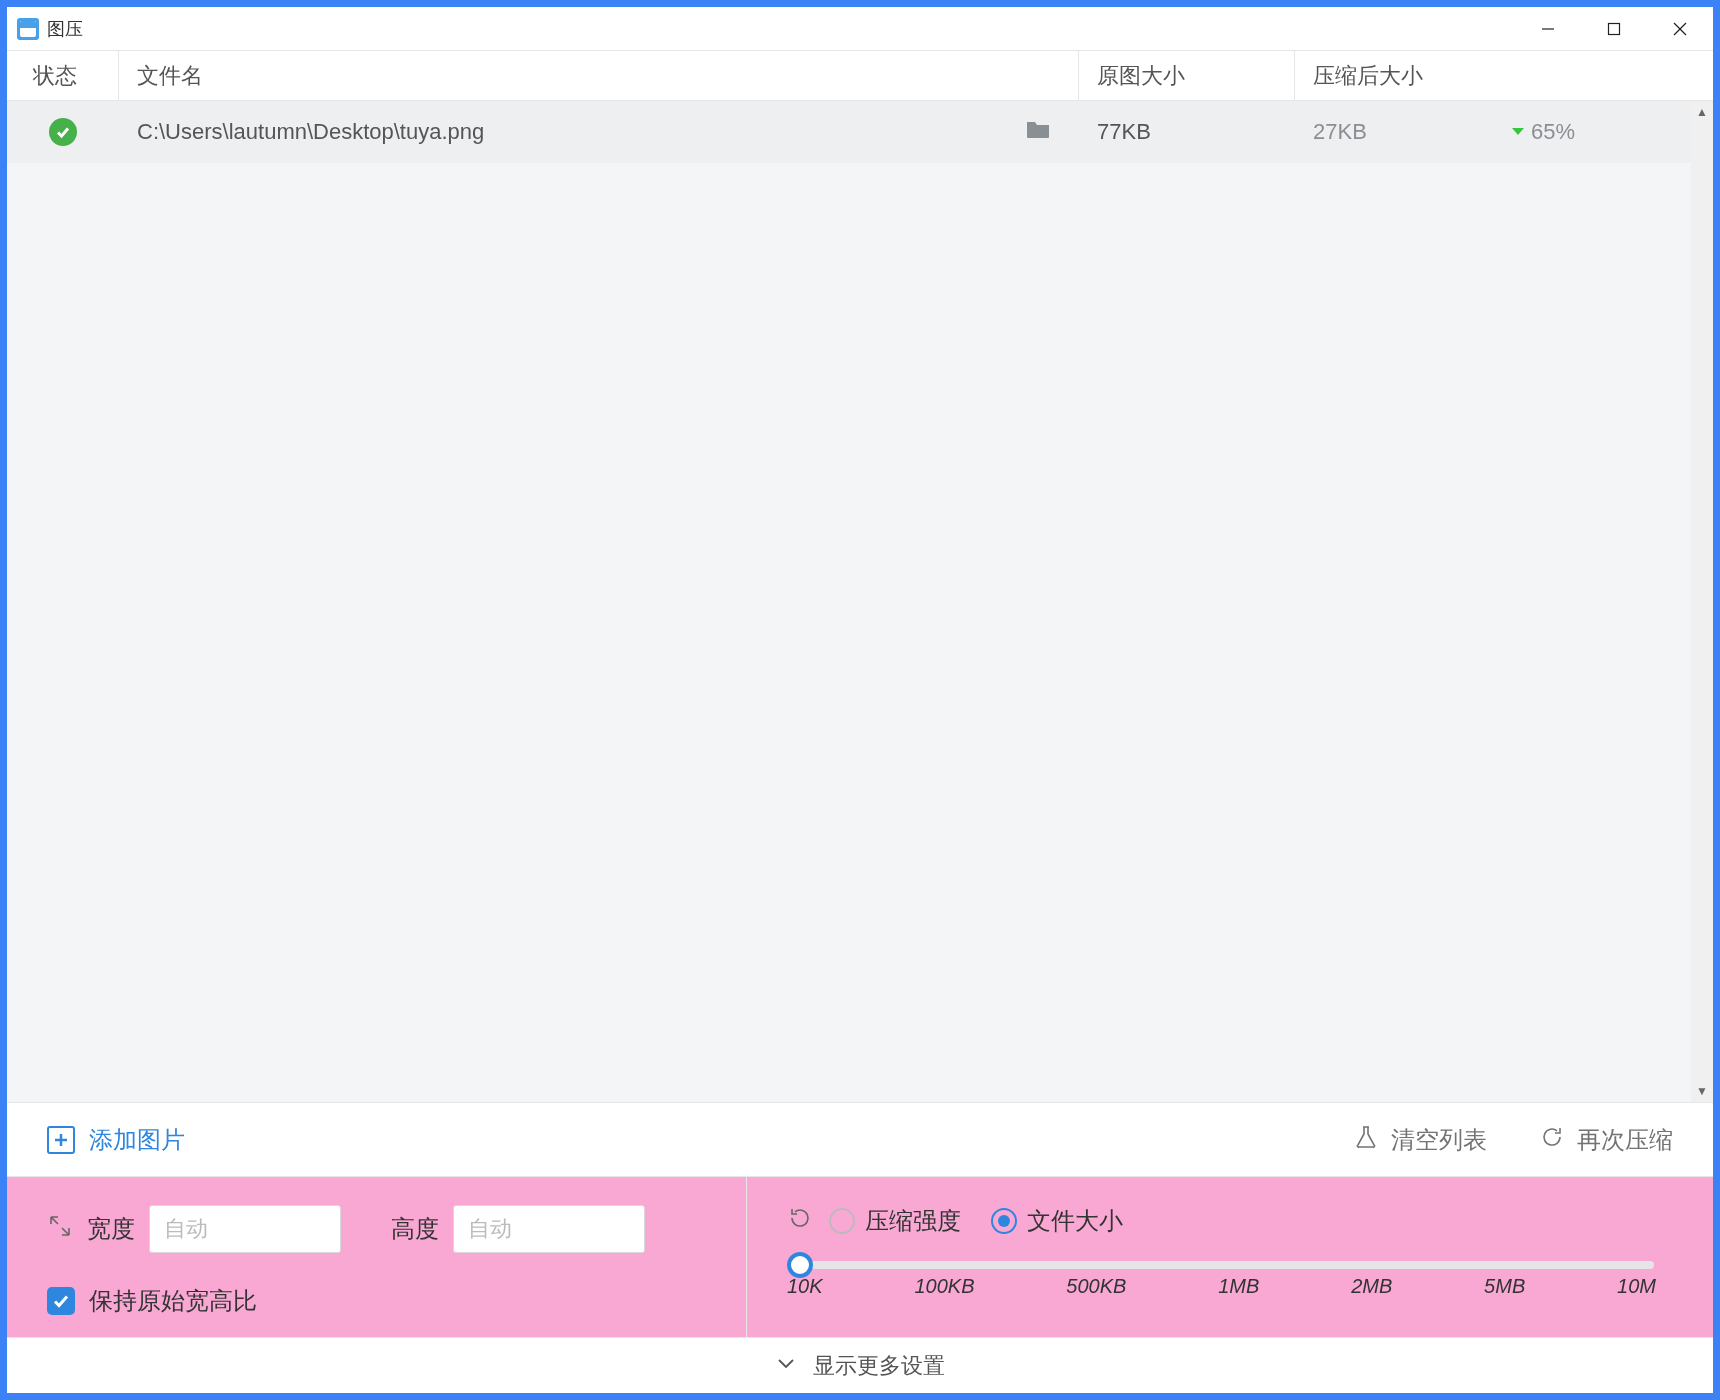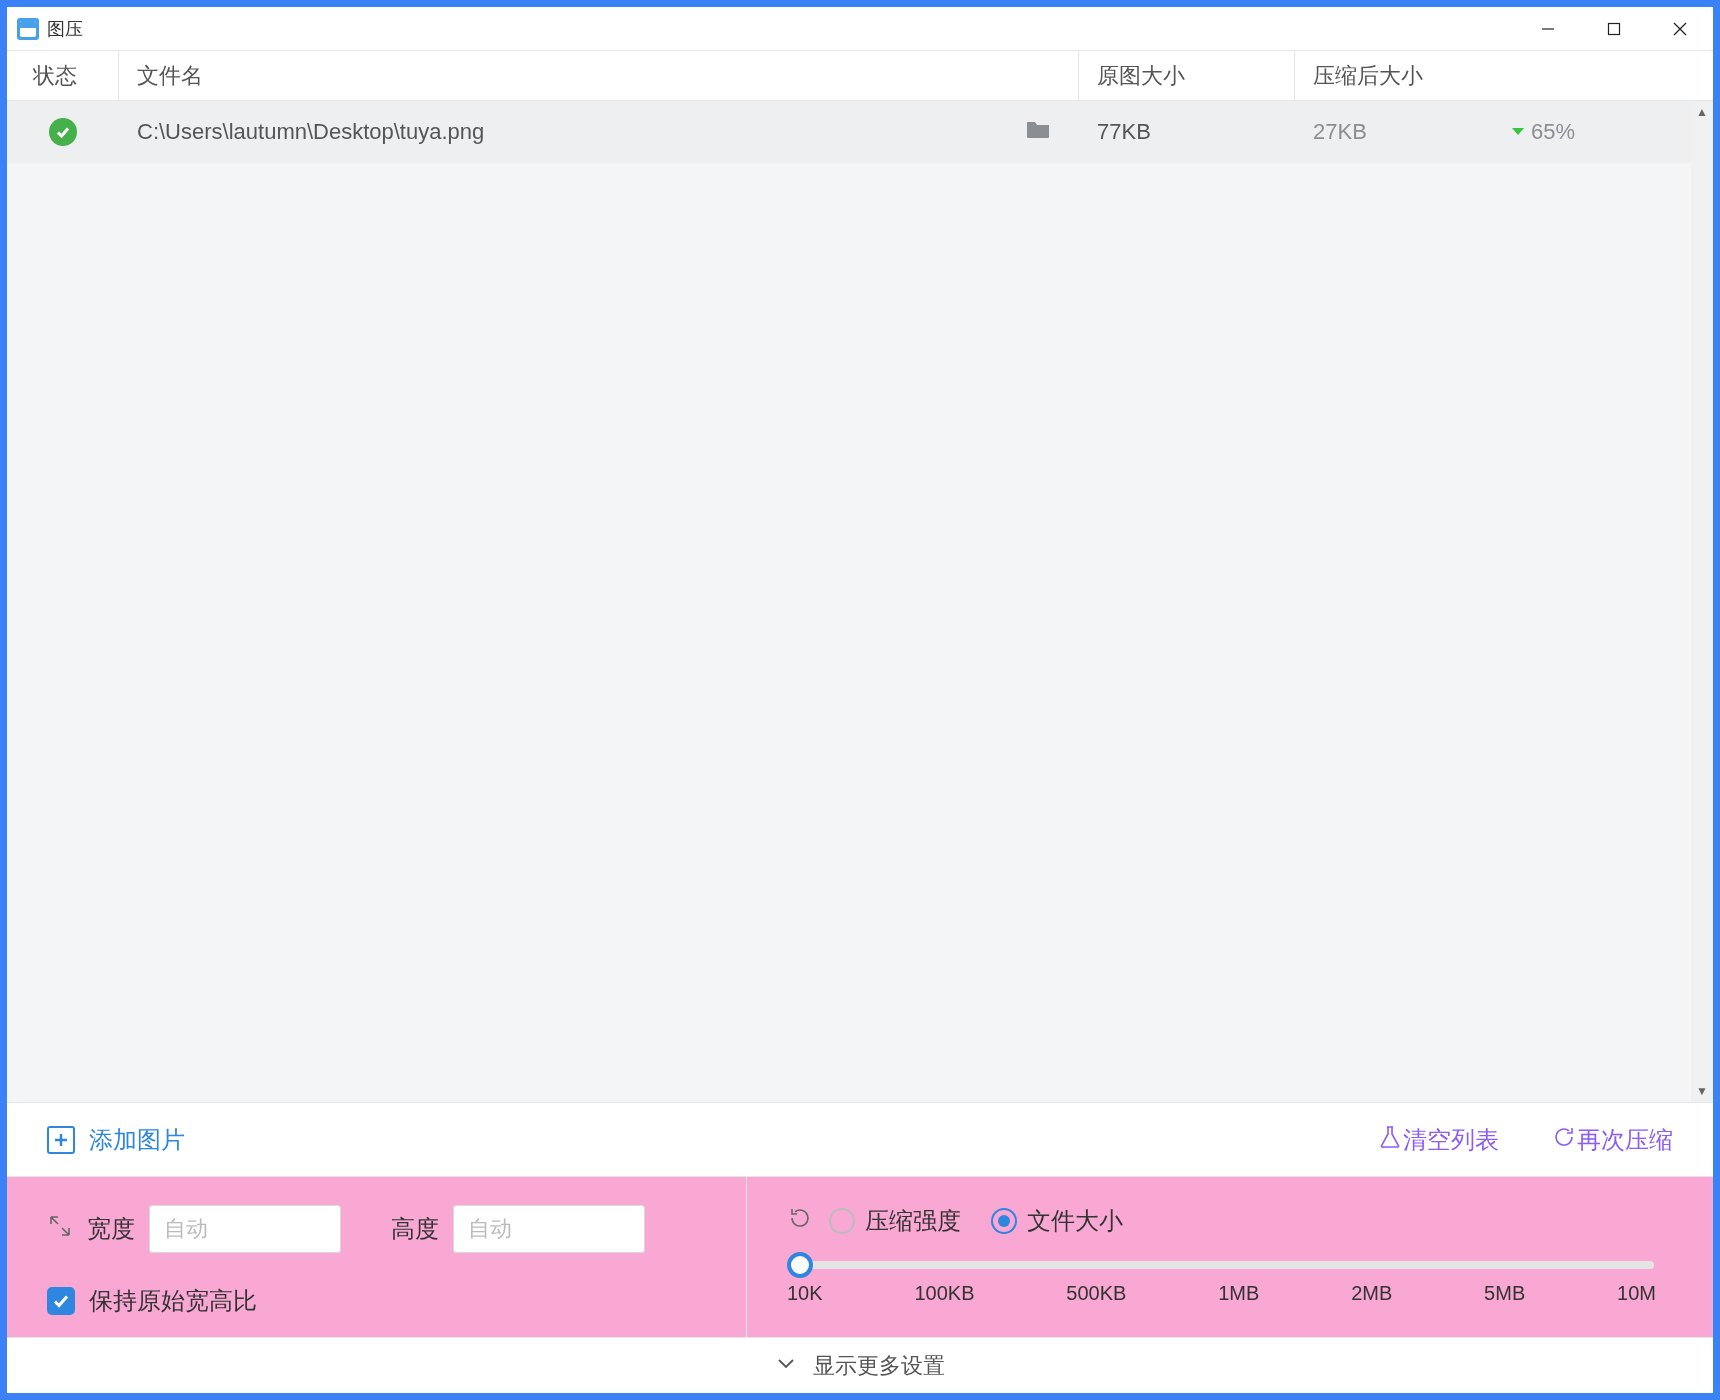--- a/index.html
+++ b/index.html
@@ -130,21 +130,21 @@
 .toolbar .add{
   display:flex;align-items:center;gap:14px;color:#2e86de;
 }
 .toolbar .add .plus-icon{
   width:28px;height:28px;border:2px solid #2e86de;border-radius:3px;
   display:flex;align-items:center;justify-content:center;color:#2e86de;
 }
 .toolbar .add .plus-icon svg{width:16px;height:16px;stroke:currentColor;stroke-width:2.5;}
 .toolbar .spacer{flex:1;}
 .toolbar .tbtn{
-  display:flex;align-items:flex-end;color:#8b5cf6;margin-left:52px;
+  display:flex;align-items:flex-end;gap:12px;color:#737373;margin-left:52px;
 }
 .toolbar .tbtn svg{width:26px;height:26px;stroke:currentColor;fill:none;stroke-width:1.6;}
 
 .settings{
   border-top:1px solid #e6e6e6;
   display:flex;
   background:#f9a8d4;
 }
 .settings-left{
   width:740px;
@@ -183,21 +183,21 @@
 .moderow .opt{display:flex;align-items:center;gap:10px;margin-right:14px;}
 .sliderwrap{margin-top:24px;}
 .slider-track{
   height:8px;background:#e5e5e5;border-radius:4px;position:relative;margin:10px 2px 0 2px;
 }
 .slider-thumb{
   position:absolute;left:0;top:50%;transform:translate(-2px,-50%);
   width:26px;height:26px;border-radius:50%;background:#fff;border:4px solid #2e86de;
 }
 .slider-ticks{
-  display:flex;justify-content:space-between;margin-top:13px;font-size:20px;color:#333;
+  display:flex;justify-content:space-between;margin-top:6px;font-size:20px;color:#333;font-style:italic;
 }
 
 .moresettings{
   height:56px;border-top:1px solid #e6e6e6;background:#fff;
   display:flex;align-items:center;justify-content:center;gap:16px;
   font-size:22px;color:#555;
 }
 .moresettings svg{width:22px;height:22px;stroke:currentColor;fill:none;stroke-width:1.8;}
 </style>
 </head>

